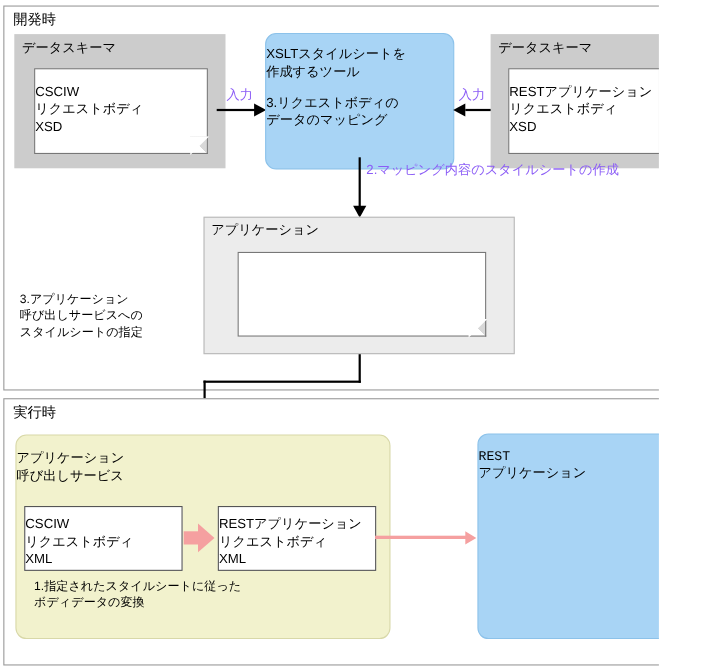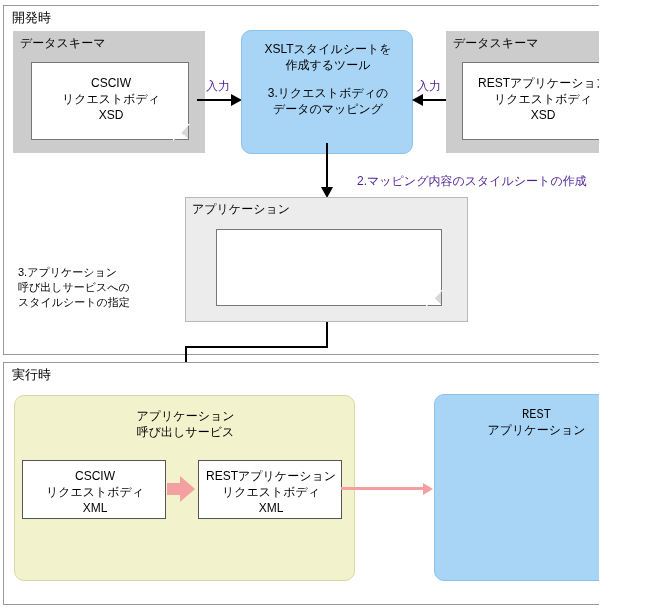--- a/index.html
+++ b/index.html
@@ -96,21 +96,20 @@
     background: #f2f2cd;
     border: 1px solid #d8d8a8;
     border-radius: 10px;
   }
 
   
   .txt {
     font-size: 12px;
     line-height: 16px;
     color: #000000;
-    text-align: center;
     white-space: pre-line;
   }
   .txt.left  { text-align: left; }
   .txt.small { font-size: 11px; line-height: 15px; }
 
   
   .line-h { background: #000000; height: 2px; }
   .line-v { background: #000000; width: 2px; }
 
   .arrow-right {
@@ -156,21 +155,21 @@
     position: absolute;
     left: 13px; top: 0;
     width: 0; height: 0;
     border-left: 15px solid #f5a0a0;
     border-top: 13px solid transparent;
     border-bottom: 13px solid transparent;
   }
   .label-inline {
     font-size: 12px;
     line-height: 15px;
-    color: #4c1d95;
+    color: #8b5cf6;
     white-space: nowrap;
   }
 </style>
 </head>
 <body>
 
 <div id="canvas">
 
   <div class="abs phase-box" style="left:3px; top:5px; width:647px; height:350px;"></div>
 
@@ -206,21 +205,21 @@
 
   <div class="abs doc" style="left:462px; top:62px; width:160px; height:78px;">
     <div class="abs txt" style="left:0; top:12px; width:160px;">RESTアプリケーション
 リクエストボディ
 XSD</div>
     <span class="fold"></span>
   </div>
 
   <div class="abs line-v" style="left:326px; top:143px; height:46px;"></div>
   <div class="abs arrow-down" style="left:321px; top:187px;"></div>
-  <div class="abs label-inline" style="left:333px; top:174px;margin-left:24px;">2.マッピング内容のスタイルシートの作成</div>
+  <div class="abs label-inline" style="left:333px; top:147px;">2.マッピング内容のスタイルシートの作成</div>
 
   <div class="abs gray-group light" style="left:185px; top:197px; width:283px; height:125px;"></div>
   <div class="abs group-label" style="left:192px; top:202px;">アプリケーション</div>
 
   <div class="abs doc" style="left:216px; top:229px; width:226px; height:77px;">
     <span class="fold"></span>
   </div>
 
   <div class="abs txt left small" style="left:18px; top:265px; width:165px;">3.アプリケーション
   呼び出しサービスへの
@@ -249,20 +248,22 @@
       <span class="shaft"></span>
       <span class="head"></span>
     </div>
 
     <div class="abs plain-box" style="left:183px; top:64px; width:144px; height:59px;">
       <div class="abs txt" style="left:0; top:7px; width:144px;">RESTアプリケーション
 リクエストボディ
 XML</div>
     </div>
 
+    <div class="abs txt left small" style="left:16px; top:130px; width:320px;">1.指定されたスタイルシートに従った
+  ボディデータの変換</div>
   </div>
 
   <div class="abs pink-line" style="left:341px; top:487px; width:84px;"></div>
   <div class="abs pink-arrow-right" style="left:423px; top:483px;"></div>
 
   <div class="abs blue-box" style="left:434px; top:394px; width:203px; height:187px;">
     <div class="abs txt" style="left:0; top:12px; width:203px;font-family:Liberation Mono, monospace;">REST
 アプリケーション</div>
   </div>
 

